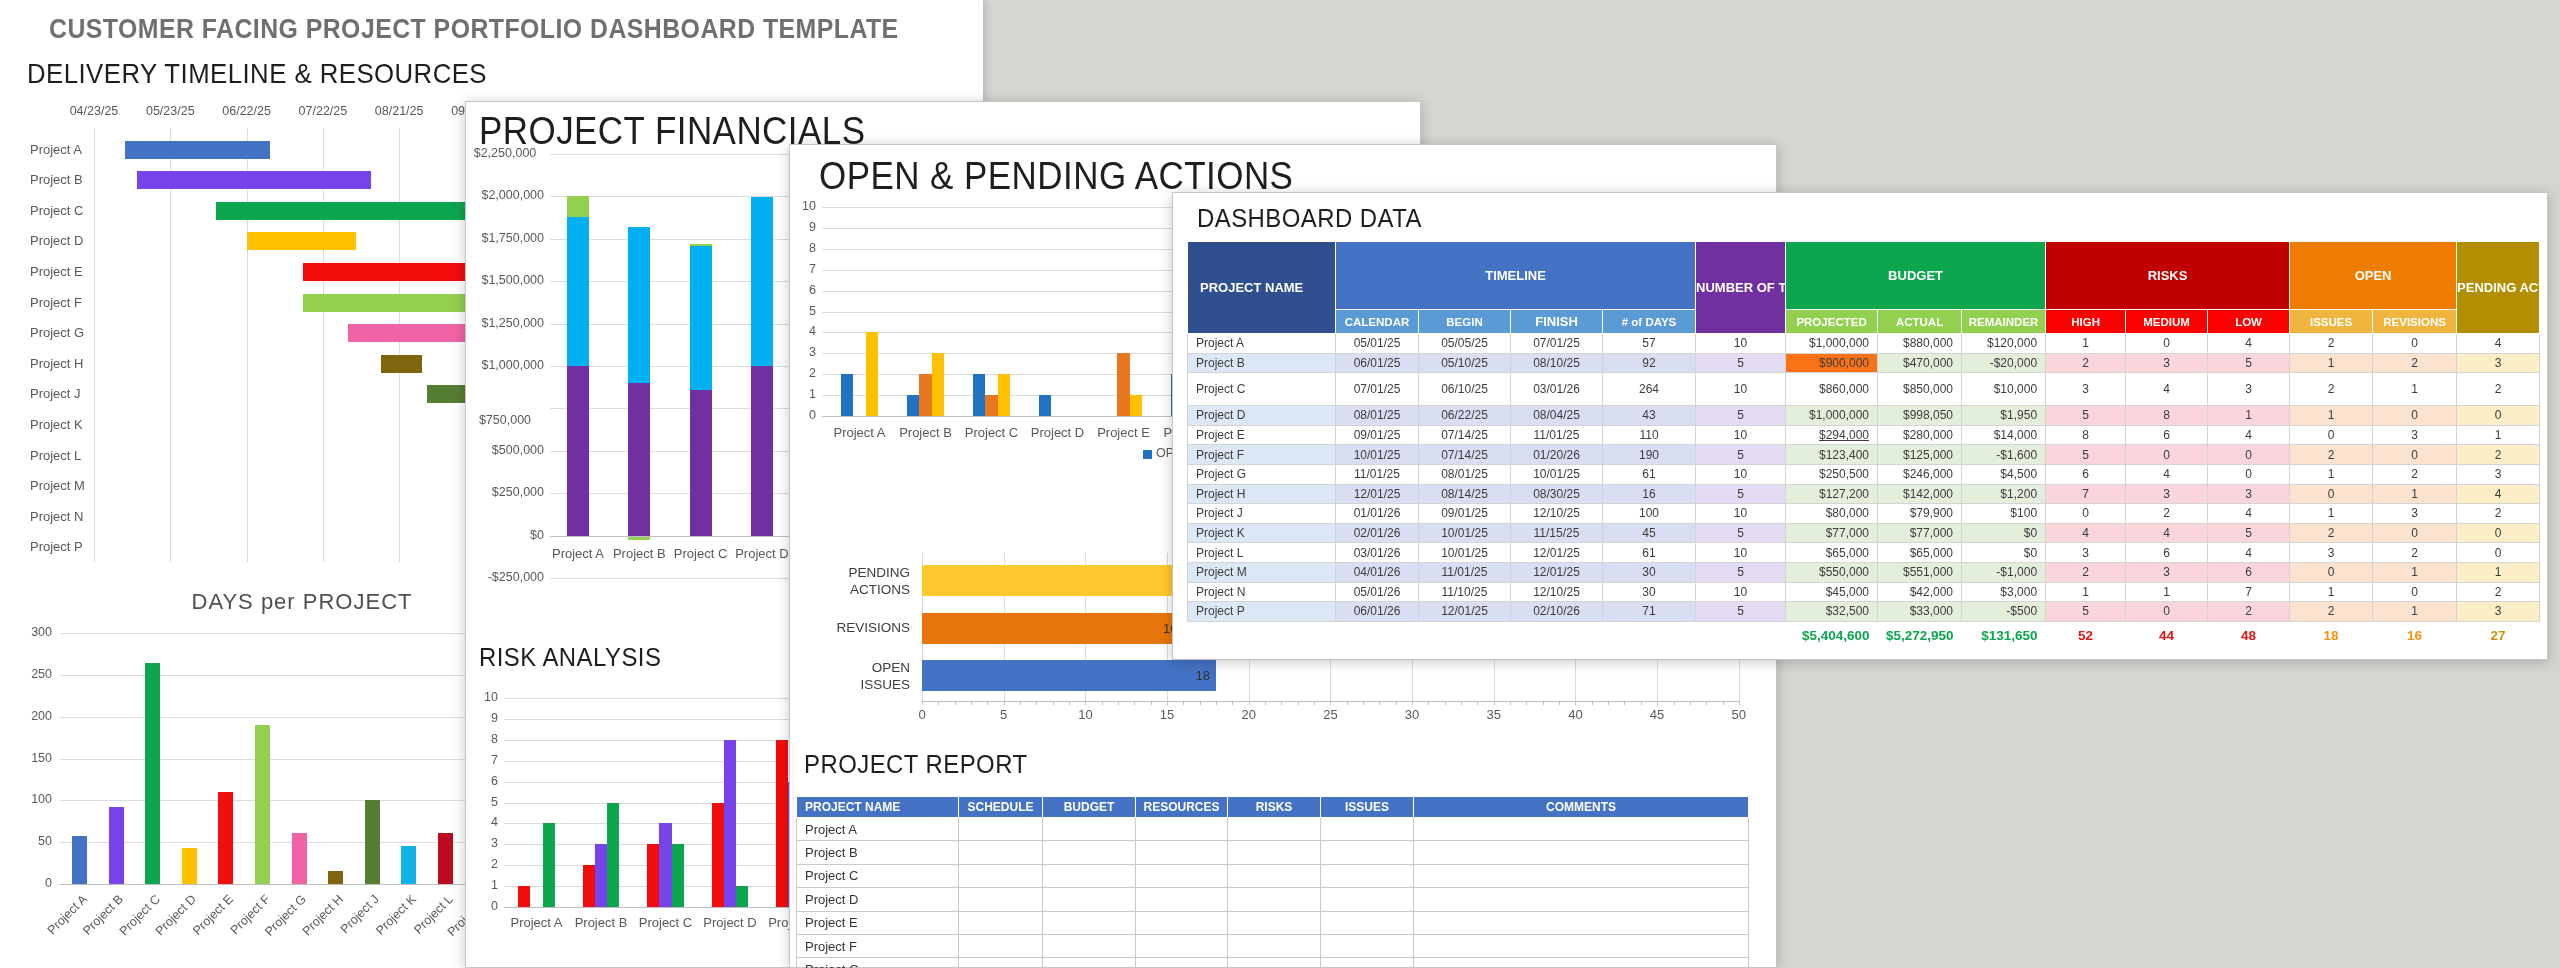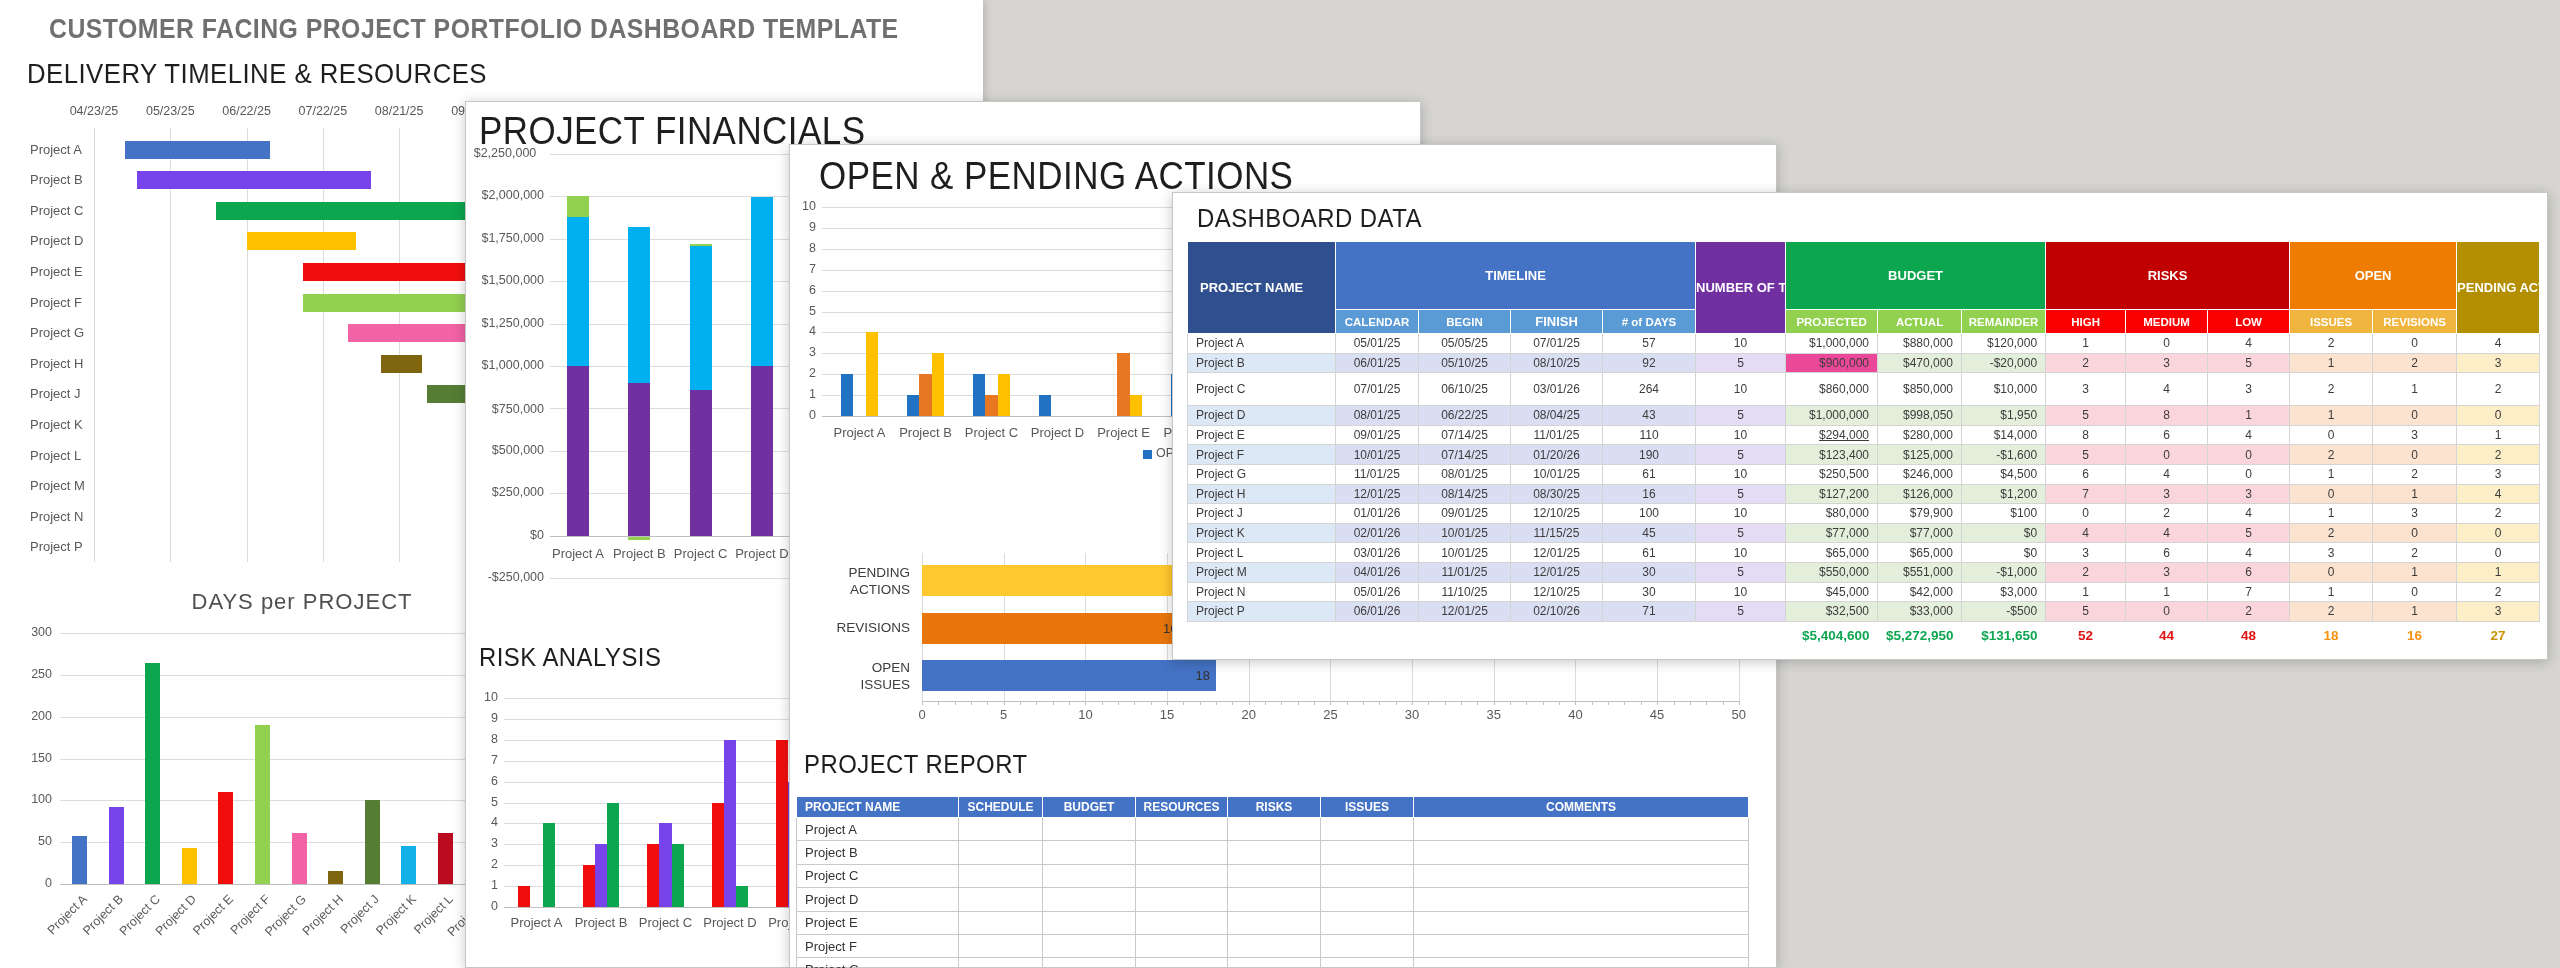--- a/index.html
+++ b/index.html
@@ -139,21 +139,21 @@
         <div class="a tick" style="left: 0px; top: 86.4px; width: 78px; text-align: right;">$2,000,000</div>
         <div class="a grid" style="left: 84px; top: 136.8px; width: 856px; height: 1px;"></div>
         <div class="a tick" style="left: 0px; top: 128.8px; width: 78px; text-align: right;">$1,750,000</div>
         <div class="a grid" style="left: 84px; top: 179.2px; width: 856px; height: 1px;"></div>
         <div class="a tick" style="left: 0px; top: 171.2px; width: 78px; text-align: right;">$1,500,000</div>
         <div class="a grid" style="left: 84px; top: 221.6px; width: 856px; height: 1px;"></div>
         <div class="a tick" style="left: 0px; top: 213.6px; width: 78px; text-align: right;">$1,250,000</div>
         <div class="a grid" style="left: 84px; top: 264px; width: 856px; height: 1px;"></div>
         <div class="a tick" style="left: 0px; top: 256px; width: 78px; text-align: right;">$1,000,000</div>
         <div class="a grid" style="left: 84px; top: 306.4px; width: 856px; height: 1px;"></div>
-        <div class="a tick" style="left: 0px; top: 300px; width: 78px; text-align: right;">$750,000</div>
+        <div class="a tick" style="left: 0px; top: 311px; width: 78px; text-align: center;">$750,000</div>
         <div class="a grid" style="left: 84px; top: 348.8px; width: 856px; height: 1px;"></div>
         <div class="a tick" style="left: 0px; top: 340.8px; width: 78px; text-align: right;">$500,000</div>
         <div class="a grid" style="left: 84px; top: 391.2px; width: 856px; height: 1px;"></div>
         <div class="a tick" style="left: 0px; top: 383.2px; width: 78px; text-align: right;">$250,000</div>
         <div class="a axis" style="left: 84px; top: 433.6px; width: 856px; height: 1px;"></div>
         <div class="a tick" style="left: 0px; top: 425.6px; width: 78px; text-align: right;">$0</div>
         <div class="a grid" style="left: 84px; top: 476px; width: 856px; height: 1px;"></div>
         <div class="a tick" style="left: 0px; top: 468px; width: 78px; text-align: right;">-$250,000</div>
         <div class="a" style="left: 101px; top: 264px; width: 22px; height: 169.6px; background: rgb(112, 48, 160);"></div>
         <div class="a" style="left: 101px; top: 114.8px; width: 22px; height: 149.2px; background: rgb(0, 176, 240);"></div>
@@ -598,21 +598,21 @@
               <td style="height: 19.6px;">0</td>
               <td style="height: 19.6px;">4</td>
             </tr>
             <tr>
               <td style="height: 19.6px; background: rgb(220, 232, 246); text-align: left; padding-left: 8px;">Project B</td>
               <td style="height: 19.6px; background: rgb(218, 222, 243);">06/01/25</td>
               <td style="height: 19.6px; background: rgb(218, 222, 243);">05/10/25</td>
               <td style="height: 19.6px; background: rgb(218, 222, 243);">08/10/25</td>
               <td style="height: 19.6px; background: rgb(218, 222, 243);">92</td>
               <td style="height: 19.6px; background: rgb(228, 220, 244);">5</td>
-              <td style="height: 19.6px; background: #ec4899; text-align: right; padding-right: 8px;">$900,000</td>
+              <td style="height: 19.6px; background: #f97316; text-align: right; padding-right: 8px;">$900,000</td>
               <td style="height: 19.6px; background: rgb(227, 239, 219); text-align: right; padding-right: 8px;">$470,000</td>
               <td style="height: 19.6px; background: rgb(227, 239, 219); text-align: right; padding-right: 8px;">-$20,000</td>
               <td style="height: 19.6px; background: rgb(250, 214, 220);">2</td>
               <td style="height: 19.6px; background: rgb(250, 214, 220);">3</td>
               <td style="height: 19.6px; background: rgb(250, 214, 220);">5</td>
               <td style="height: 19.6px; background: rgb(251, 227, 208);">1</td>
               <td style="height: 19.6px; background: rgb(251, 227, 208);">2</td>
               <td style="height: 19.6px; background: rgb(252, 239, 200);">3</td>
             </tr>
             <tr>
@@ -701,21 +701,21 @@
               <td style="height: 19.6px;">3</td>
             </tr>
             <tr>
               <td style="height: 19.6px; background: rgb(220, 232, 246); text-align: left; padding-left: 8px;">Project H</td>
               <td style="height: 19.6px; background: rgb(218, 222, 243);">12/01/25</td>
               <td style="height: 19.6px; background: rgb(218, 222, 243);">08/14/25</td>
               <td style="height: 19.6px; background: rgb(218, 222, 243);">08/30/25</td>
               <td style="height: 19.6px; background: rgb(218, 222, 243);">16</td>
               <td style="height: 19.6px; background: rgb(228, 220, 244);">5</td>
               <td style="height: 19.6px; background: rgb(227, 239, 219); text-align: right; padding-right: 8px;">$127,200</td>
-              <td style="height: 19.6px; background: rgb(227, 239, 219); text-align: right; padding-right: 8px;">$126,000</td>
+              <td style="height: 19.6px; background: rgb(227, 239, 219); text-align: right; padding-right: 8px;">$142,000</td>
               <td style="height: 19.6px; background: rgb(227, 239, 219); text-align: right; padding-right: 8px;">$1,200</td>
               <td style="height: 19.6px; background: rgb(250, 214, 220);">7</td>
               <td style="height: 19.6px; background: rgb(250, 214, 220);">3</td>
               <td style="height: 19.6px; background: rgb(250, 214, 220);">3</td>
               <td style="height: 19.6px; background: rgb(251, 227, 208);">0</td>
               <td style="height: 19.6px; background: rgb(251, 227, 208);">1</td>
               <td style="height: 19.6px; background: rgb(252, 239, 200);">4</td>
             </tr>
             <tr>
               <td style="height: 19.6px; text-align: left; padding-left: 8px;">Project J</td>

